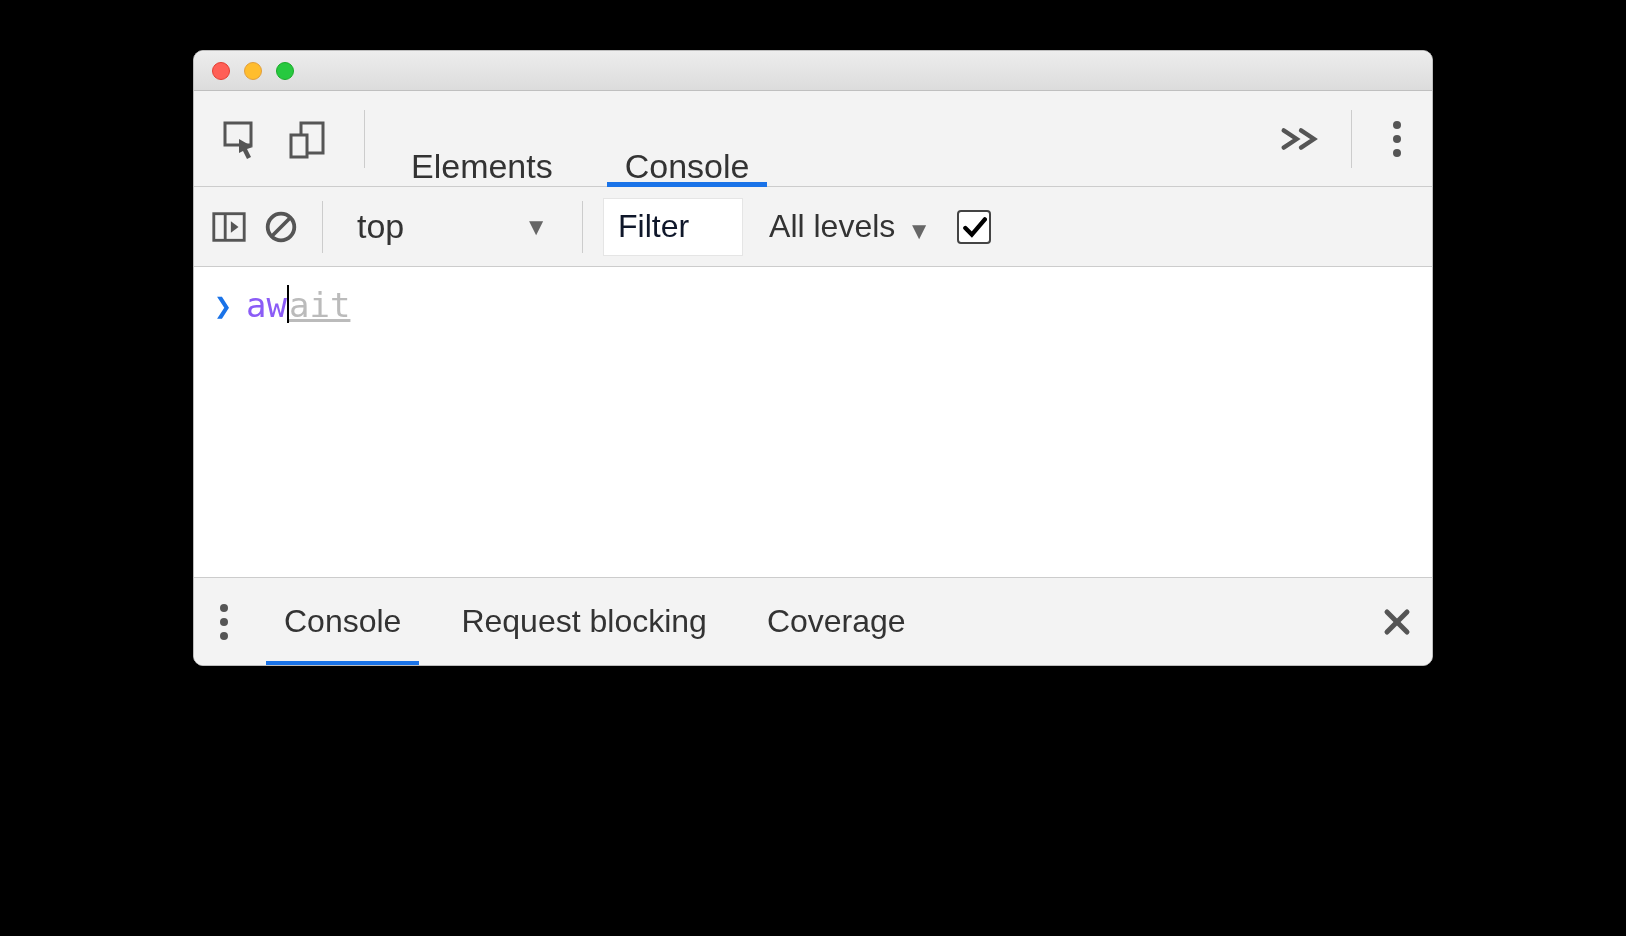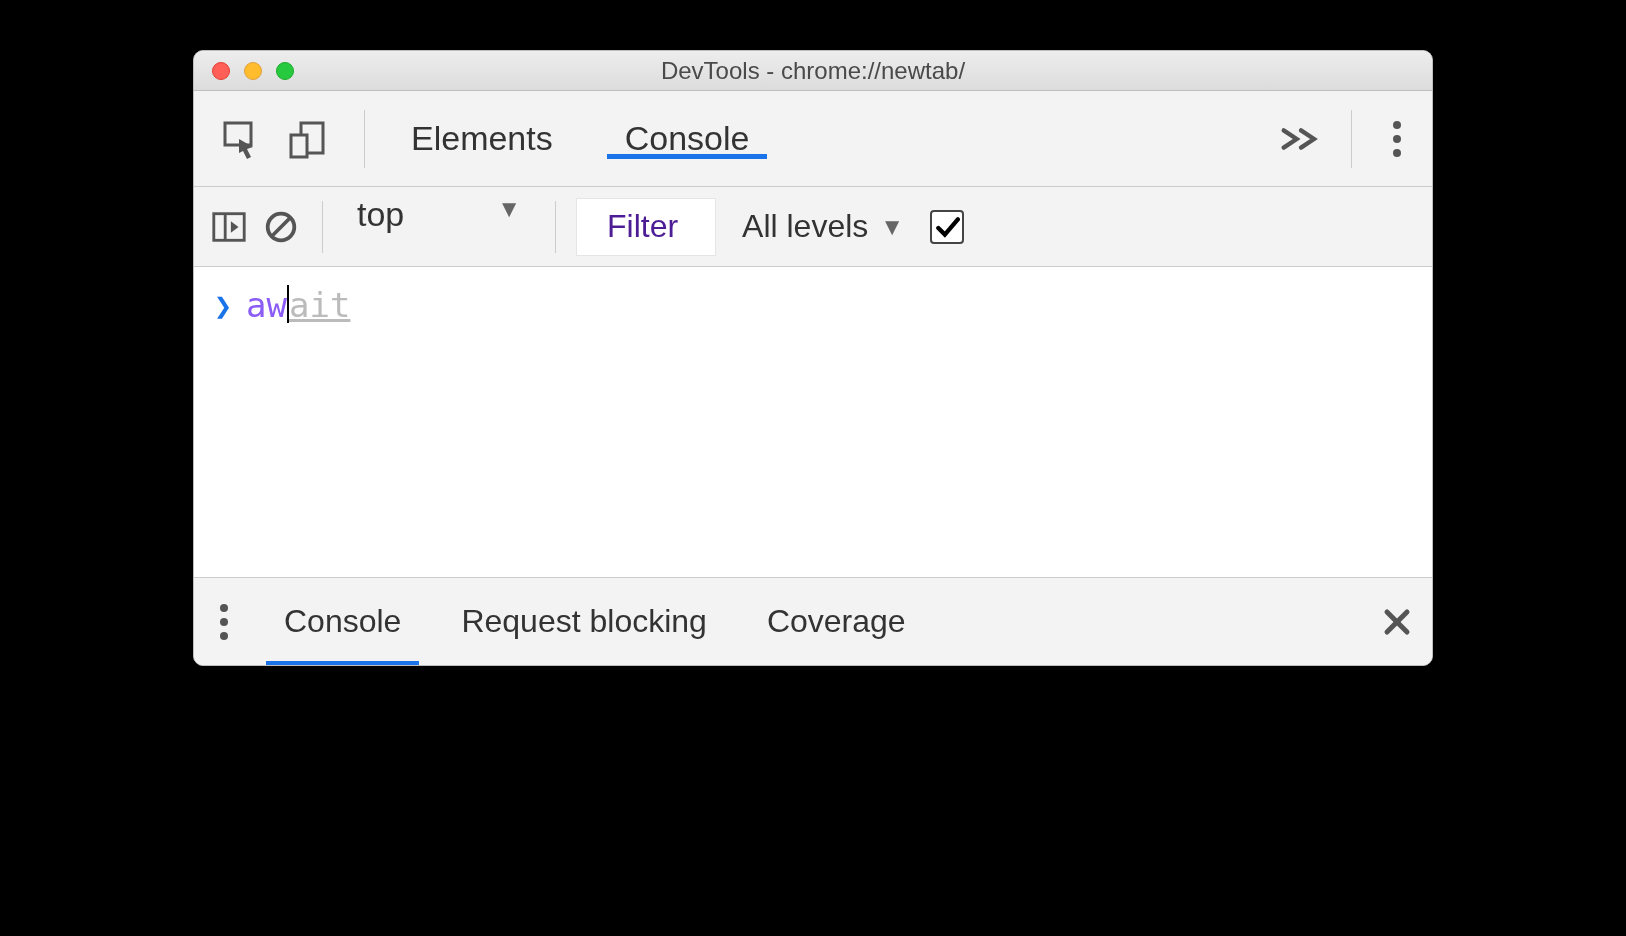--- a/index.html
+++ b/index.html
@@ -55,21 +55,21 @@
     background:#f3f3f3;
   }
   .left-tools {
     display:flex; align-items:center; gap:24px;
     padding: 0 26px;
   }
   .vsep {
     width:1px; align-self:center; height:58px; background:#ccc;
     margin: 0 10px;
   }
-  .tab-list { display:flex; align-items:center; flex:1; }
+  .tab-list { display:flex; align-items:flex-end; flex:1; }
   .tab {
     display:flex; align-items:center; justify-content:center;
     padding: 0 36px;
     font-size: 34px;
     color:#333;
     cursor:pointer;
     position:relative;
   }
   .tab.active::after {
     content:"";
@@ -91,38 +91,38 @@
     border-bottom: 1px solid #ccc;
     background:#f3f3f3;
     display:flex;
     align-items:center;
     padding: 0 14px;
     gap: 10px;
   }
   .tool-icon { width:42px; height:42px; display:flex; align-items:center; justify-content:center; }
 
   .context-select {
-    display:flex; gap: 93px;
+    display:flex; align-items:center; gap: 120px;
     font-size:34px; color:#333;
     padding: 0 14px;
     height:64px;
   }
   .context-select .tri { color:#666; font-size:24px; }
 
   .filter-box {
     background:#fff;
     border:1px solid #e5e5e5;
     height:58px;
     display:flex; align-items:center;
-    padding: 0 30px;
-    font-size:32px; color:#4c1d95;
+    padding: 0 14px;
+    font-size:32px; color:#0f172a;
     width:140px;
   }
   .levels {
-    display:flex; align-items:center; gap:12px;
+    display:flex; align-items:flex-end; gap:12px;
     font-size:32px; color:#333;
     padding-left:16px;
   }
   .levels .tri { color:#666; font-size:24px; }
   .checkbox {
     width:34px; height:34px; border:2px solid #444; border-radius:4px;
     display:flex; align-items:center; justify-content:center;
     background:#fff;
     margin-left:16px;
   }
@@ -173,21 +173,20 @@
 <body>
 
 <div class="window">
 
   <div class="titlebar">
     <div class="traffic">
       <div class="dot red"></div>
       <div class="dot yellow"></div>
       <div class="dot green"></div>
     </div>
-    <div class="titlebar-title">DevTools - chrome://newtab/</div>
   </div>
 
   <div class="main-tabs">
     <div class="left-tools">
       <span class="tool-icon">
         <svg viewBox="0 0 40 40" width="40" height="40">
           <rect x="4" y="4" width="26" height="22" fill="none" stroke="#555" stroke-width="3"></rect>
           <path d="M18 20 L32 28 L26 30 L30 38 L26 40 L22 32 L18 34 Z" fill="#555"></path>
         </svg>
       </span>

